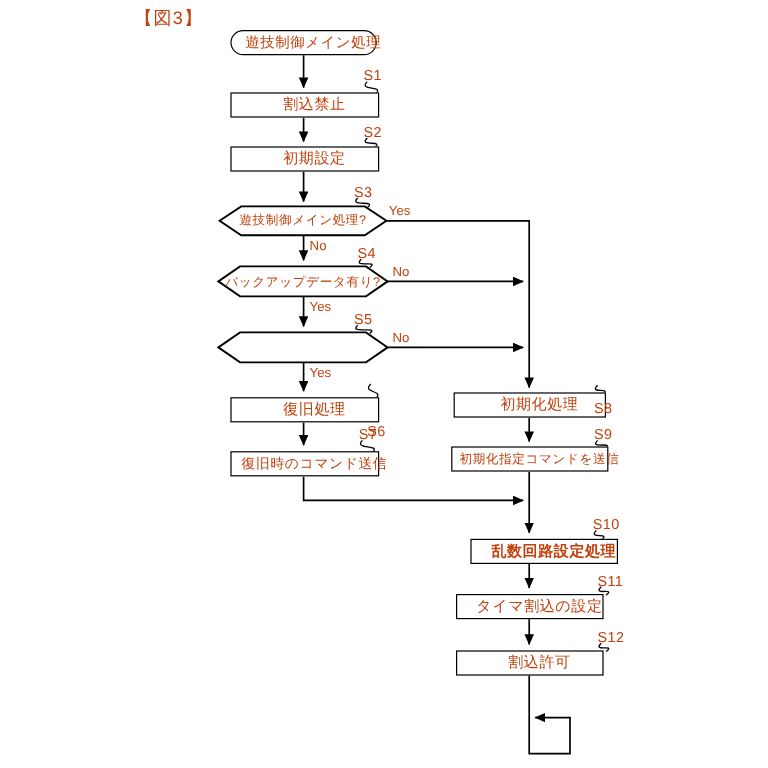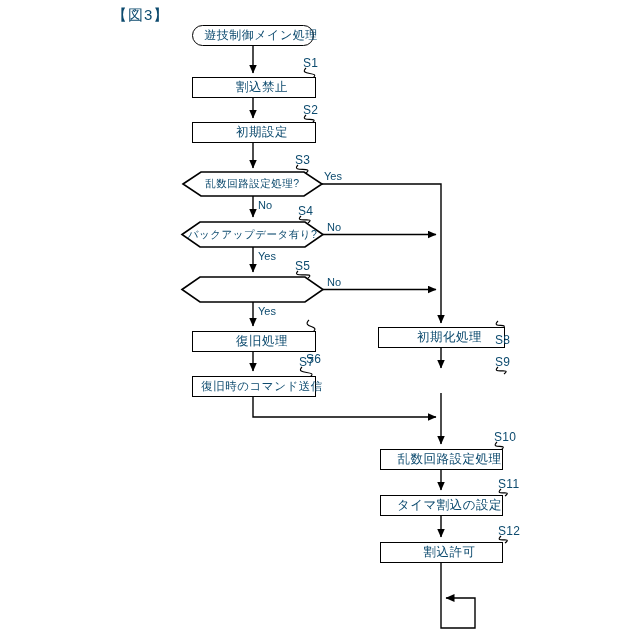--- a/index.html
+++ b/index.html
@@ -1,18 +1,18 @@
 <!DOCTYPE html>
 <html><head>
 <meta charset="utf-8">
 <style>
   html,body{margin:0;padding:0;background:#fff;}
   #fig{
     position:relative;width:552px;height:640px;background:#ffffff;
-    font-family:"Liberation Sans",sans-serif;color:#0c4a6e;
+    font-family:"Liberation Sans",sans-serif;color:#c2410c;
     overflow:hidden;
   }
   #connectors{position:absolute;left:0;top:0;z-index:1;}
   .node{
     position:absolute;z-index:2;box-sizing:border-box;
     display:flex;align-items:center;justify-content:center;
     background:#fff;border:1.6px solid #000;
     font-size:12.5px;letter-spacing:0.5px;white-space:nowrap;padding-left:16px;
   }
   .terminal{border-radius:12px;font-size:12px;}
@@ -89,25 +89,26 @@
   <div class="title" style="left:112px;top:6px;">【図3】</div>
 
   <div class="node terminal" style="left:192px;top:25px;width:122px;height:21px;">遊技制御メイン処理</div>
 
   <div class="node" style="left:192px;top:77px;width:124px;height:21px;">割込禁止</div>
   <div class="node" style="left:192px;top:122px;width:124px;height:21px;">初期設定</div>
   <div class="node" style="left:192px;top:331px;width:124px;height:21px;">復旧処理</div>
   <div class="node" style="left:192px;top:376px;width:124px;height:21px;font-size:11.5px;">復旧時のコマンド送信</div>
 
   <div class="node" style="left:378px;top:327px;width:127px;height:21px;">初期化処理</div>
-  <div class="node" style="left:380px;top:449px;width:123px;height:21px;">乱数回路設定処理</div>
+  <div class="node" style="left:376px;top:372px;width:131px;height:21px;font-size:10.5px;">初期化指定コマンドを送信</div>
+  <div class="node" style="left:392px;top:449px;width:123px;height:21px;font-weight:bold;">乱数回路設定処理</div>
   <div class="node" style="left:380px;top:495px;width:123px;height:21px;">タイマ割込の設定</div>
   <div class="node" style="left:380px;top:542px;width:123px;height:21px;">割込許可</div>
 
-  <div class="hextext" style="left:183px;top:172px;width:139px;height:24px;">乱数回路設定処理?</div>
+  <div class="hextext" style="left:183px;top:172px;width:139px;height:24px;">遊技制御メイン処理?</div>
   <div class="hextext" style="left:182px;top:222px;width:141px;height:25px;">バックアップデータ有り?</div>
 
   <div class="steplab" style="left:303px;top:56px;">S1</div>
   <div class="steplab" style="left:303px;top:103px;">S2</div>
   <div class="steplab" style="left:295px;top:153px;">S3</div>
   <div class="steplab" style="left:298px;top:204px;">S4</div>
   <div class="steplab" style="left:295px;top:259px;">S5</div>
   <div class="steplab" style="left:306px;top:308px;margin-top:44px;">S6</div>
   <div class="steplab" style="left:299px;top:355px;">S7</div>
   <div class="steplab" style="left:495px;top:309px;margin-top:24px;">S8</div>

